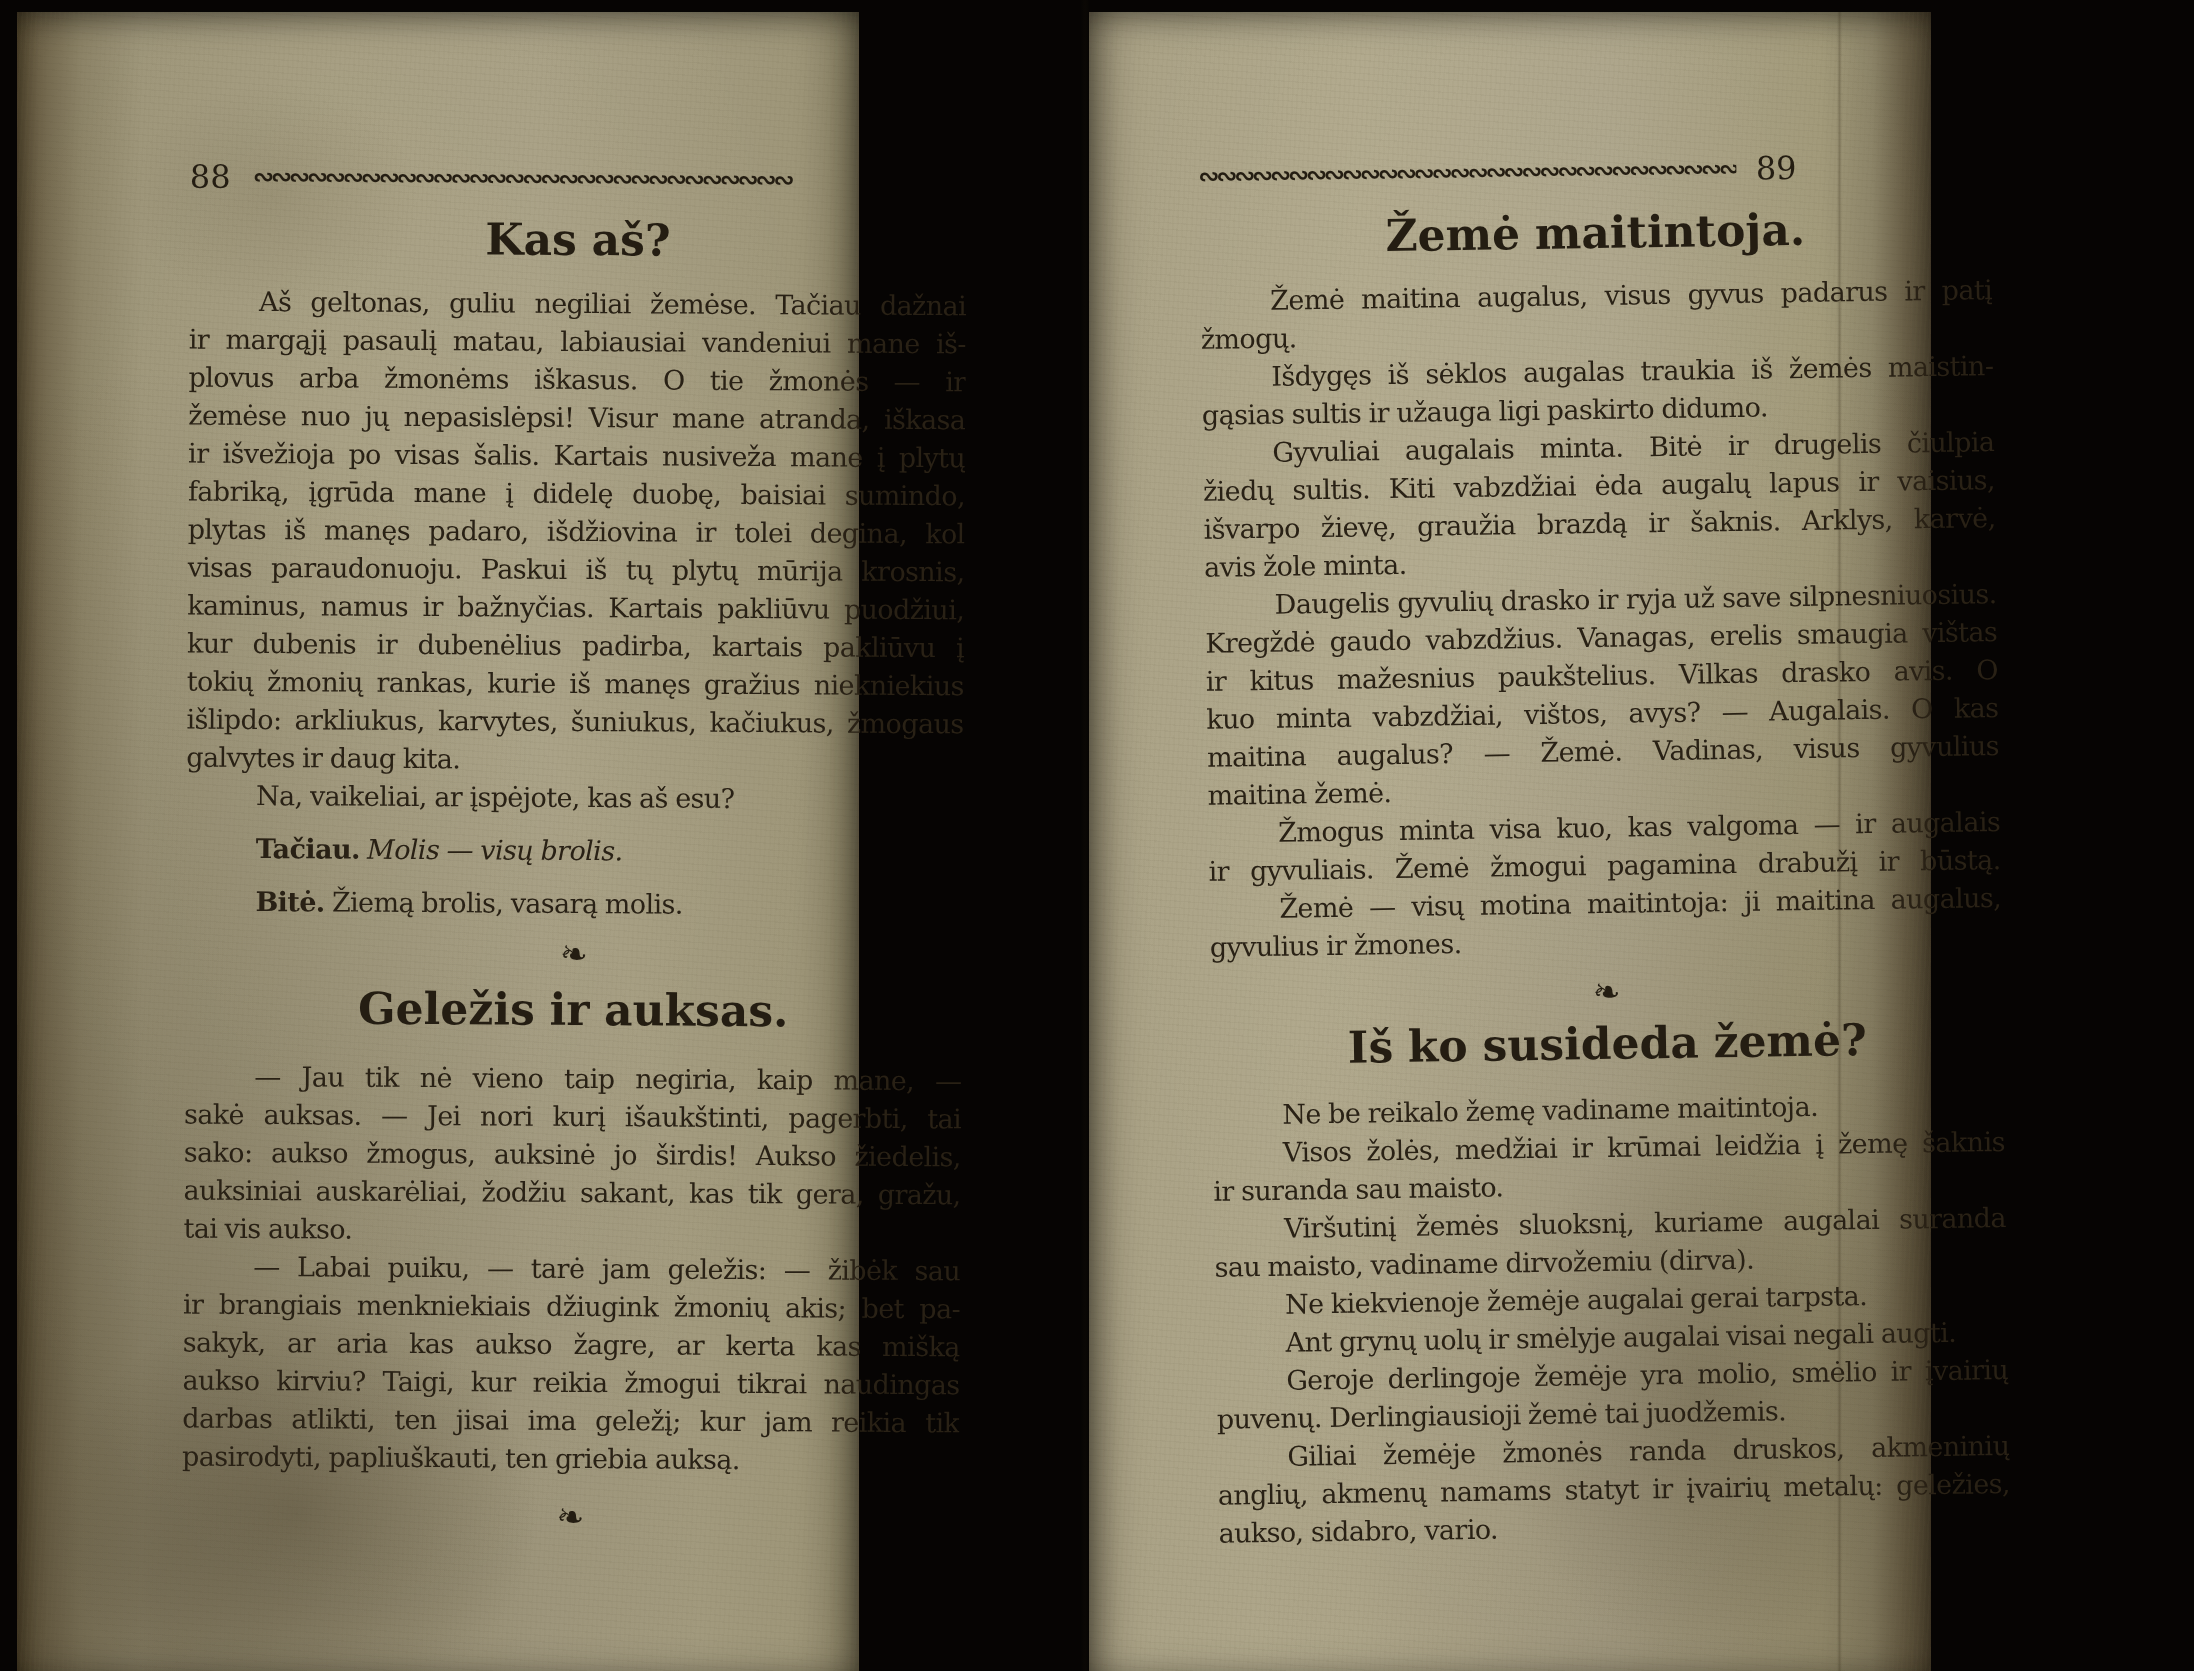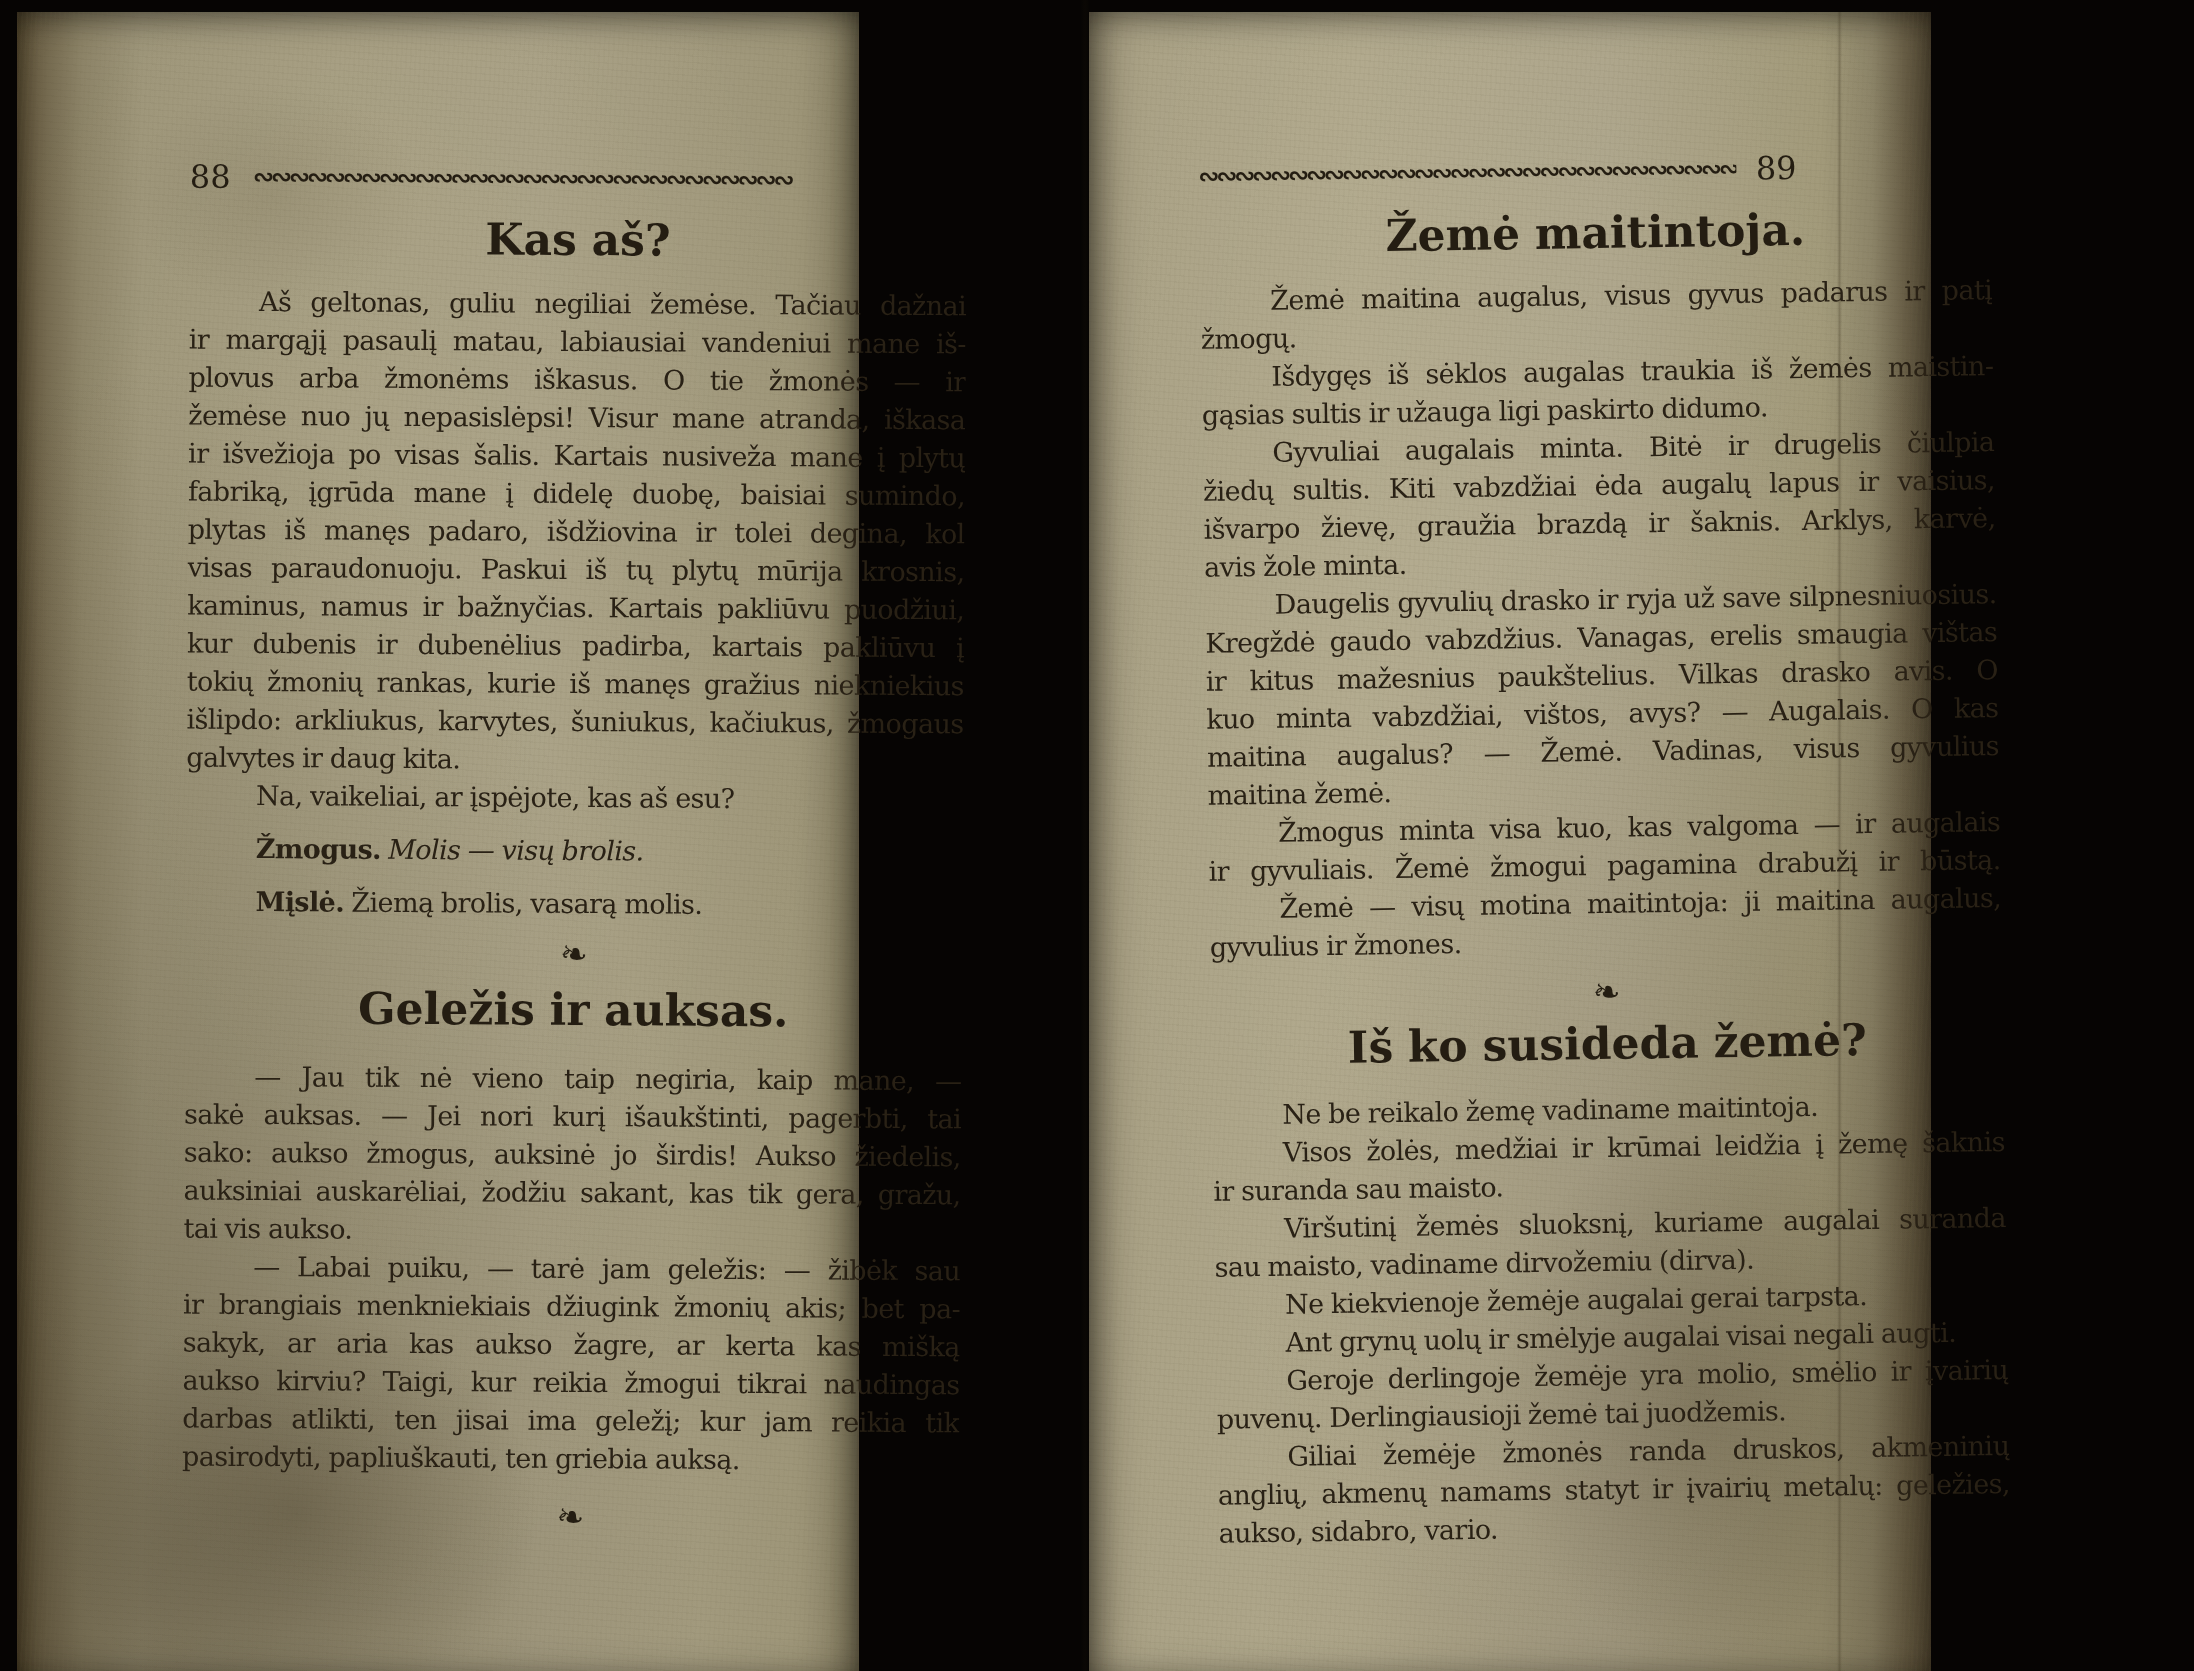--- a/index.html
+++ b/index.html
@@ -122,22 +122,22 @@
             <div class="line just">visas paraudonuoju. Paskui iš tų plytų mūrija krosnis,</div>
             <div class="line just">kaminus, namus ir bažnyčias. Kartais pakliūvu puodžiui,</div>
             <div class="line just">kur dubenis ir dubenėlius padirba, kartais pakliūvu į</div>
             <div class="line just">tokių žmonių rankas, kurie iš manęs gražius niekniekius</div>
             <div class="line just">išlipdo: arkliukus, karvytes, šuniukus, kačiukus, žmogaus</div>
             <div class="line">galvytes ir daug kita.</div>
           </div>
           <div class="para">
             <div class="line ind">Na, vaikeliai, ar įspėjote, kas aš esu?</div>
           </div>
-          <div class="para proverb"><span class="lead">Žmogus.</span><span class="rest it"> Molis — visų brolis.</span></div>
-          <div class="para proverb"><span class="lead">Mįslė.</span><span class="rest"> Žiemą brolis, vasarą molis.</span></div>
+          <div class="para proverb"><span class="lead">Tačiau.</span><span class="rest it"> Molis — visų brolis.</span></div>
+          <div class="para proverb"><span class="lead">Bitė.</span><span class="rest"> Žiemą brolis, vasarą molis.</span></div>
           <div class="leaf">❧</div>
           <div class="sec-title s1">Geležis ir auksas.</div>
           <div class="para">
             <div class="line ind just">— Jau tik nė vieno taip negiria, kaip mane, —</div>
             <div class="line just">sakė auksas. — Jei nori kurį išaukštinti, pagerbti, tai</div>
             <div class="line just">sako: aukso žmogus, auksinė jo širdis! Aukso žiedelis,</div>
             <div class="line just">auksiniai auskarėliai, žodžiu sakant, kas tik gera, gražu,</div>
             <div class="line">tai vis aukso.</div>
           </div>
           <div class="para">

